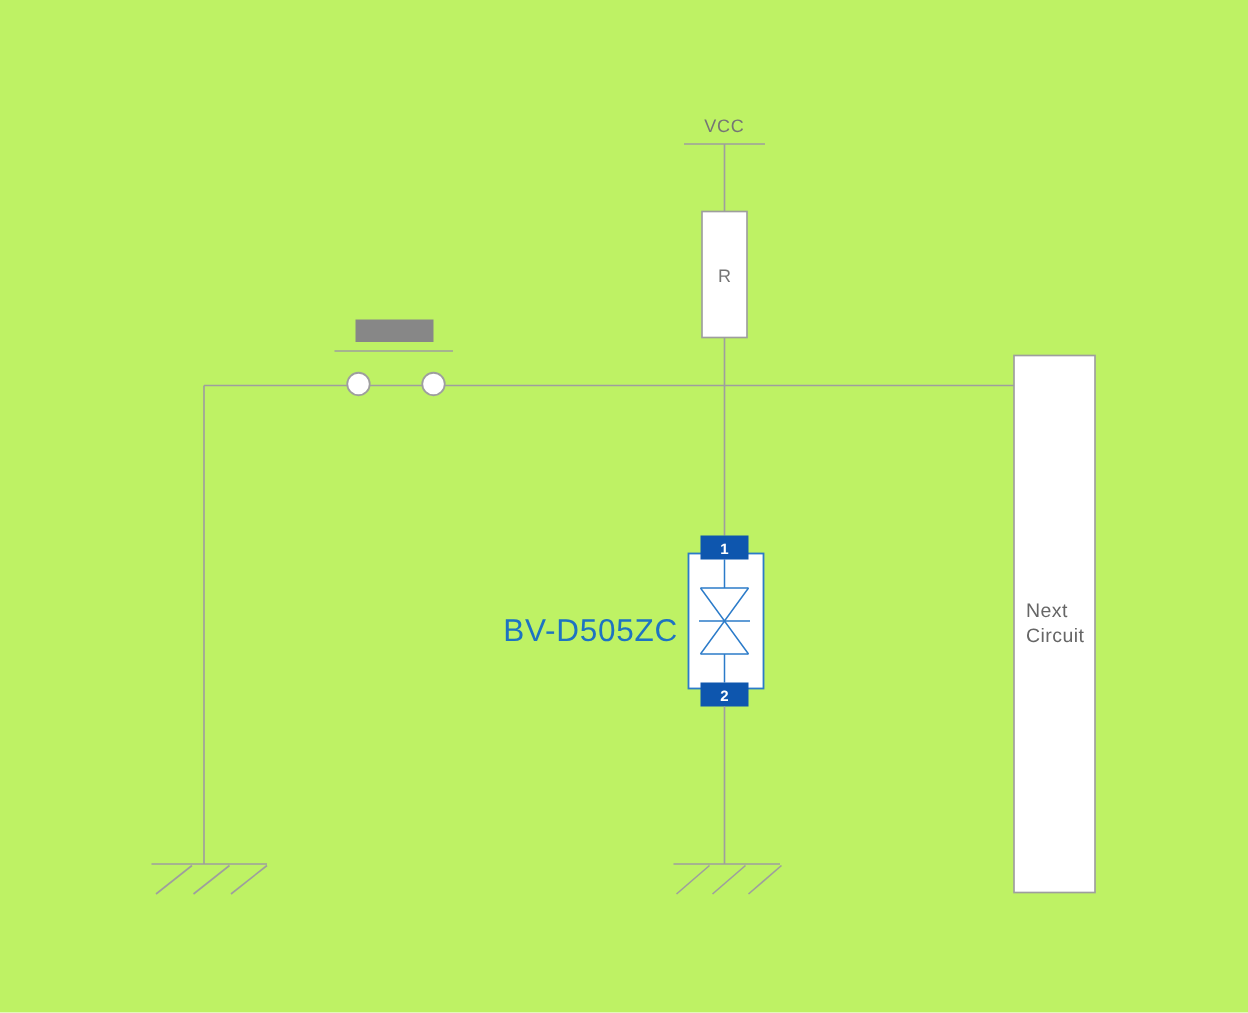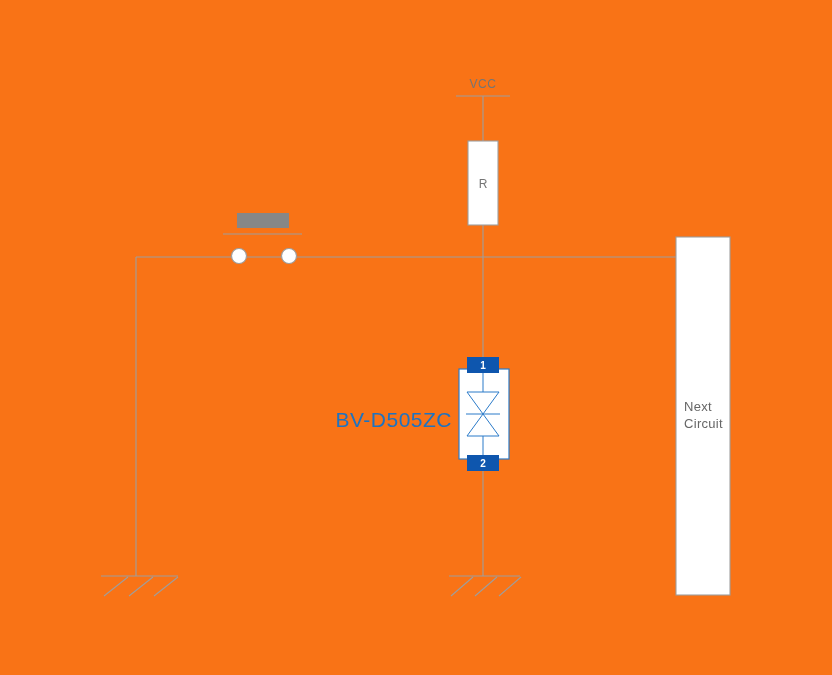--- a/index.html
+++ b/index.html
@@ -5,21 +5,21 @@
   html, body {
     margin: 0;
     padding: 0;
     background: #ffffff;
     font-family: "Liberation Sans", sans-serif;
   }
   .stage {
     position: relative;
     width: 832px;
     height: 675px;
-    background: #f97316;
+    background: #bef264;
     overflow: hidden;
   }
   svg { display: block; }
   .wire {
     stroke: #9e9e9e;
     stroke-width: 1.1;
     fill: none;
   }
   .box {
     stroke: #9e9e9e;

